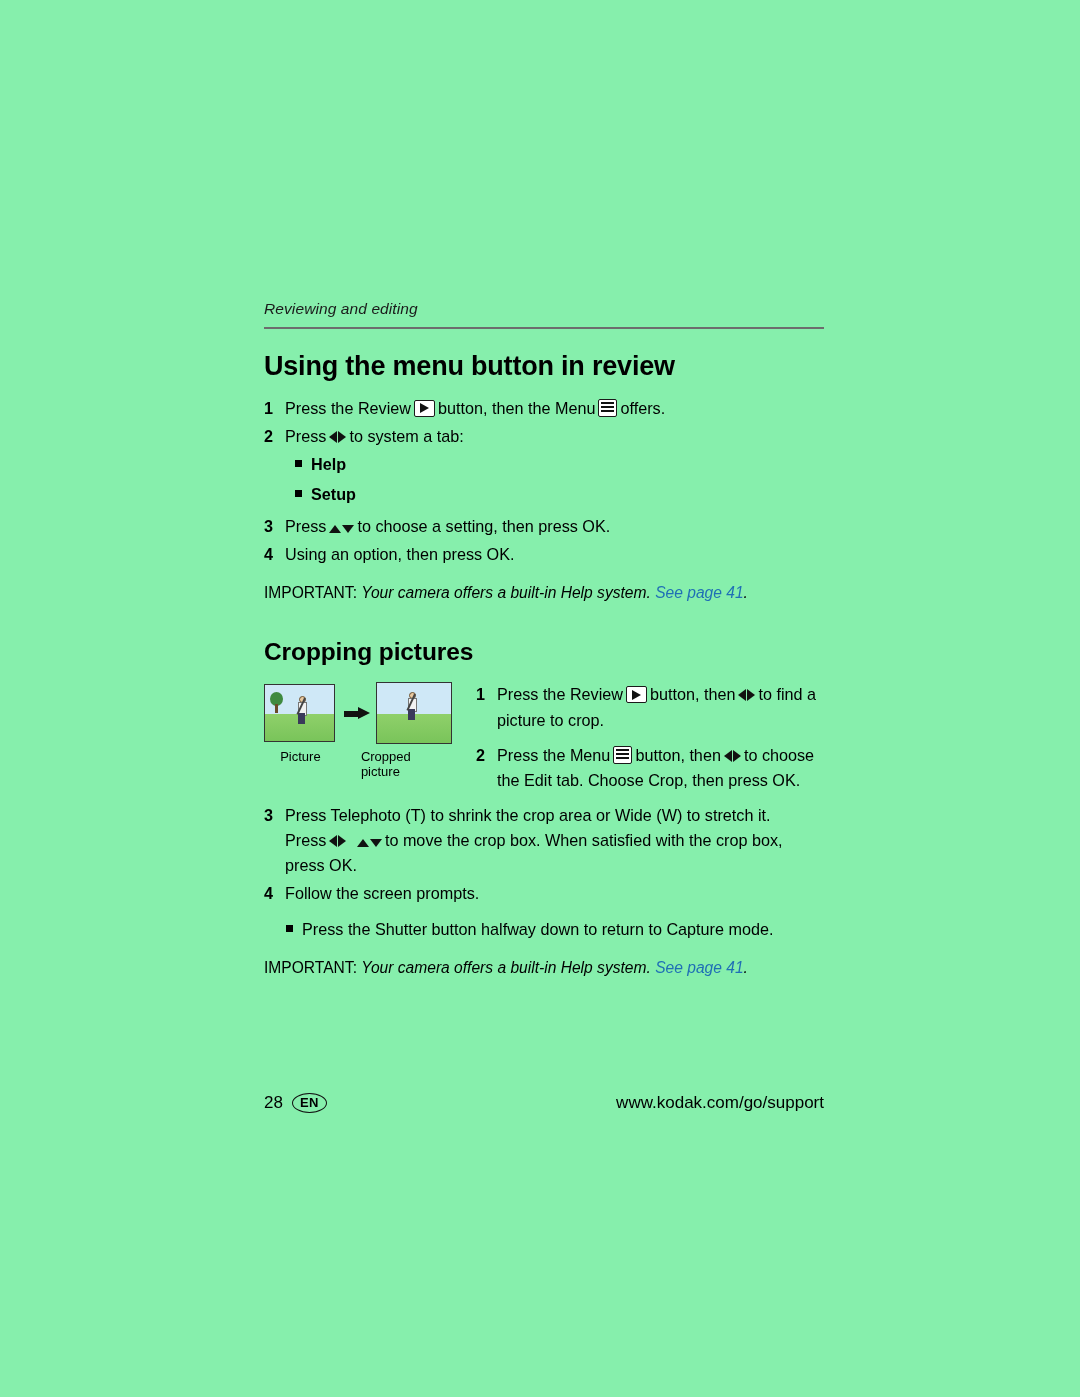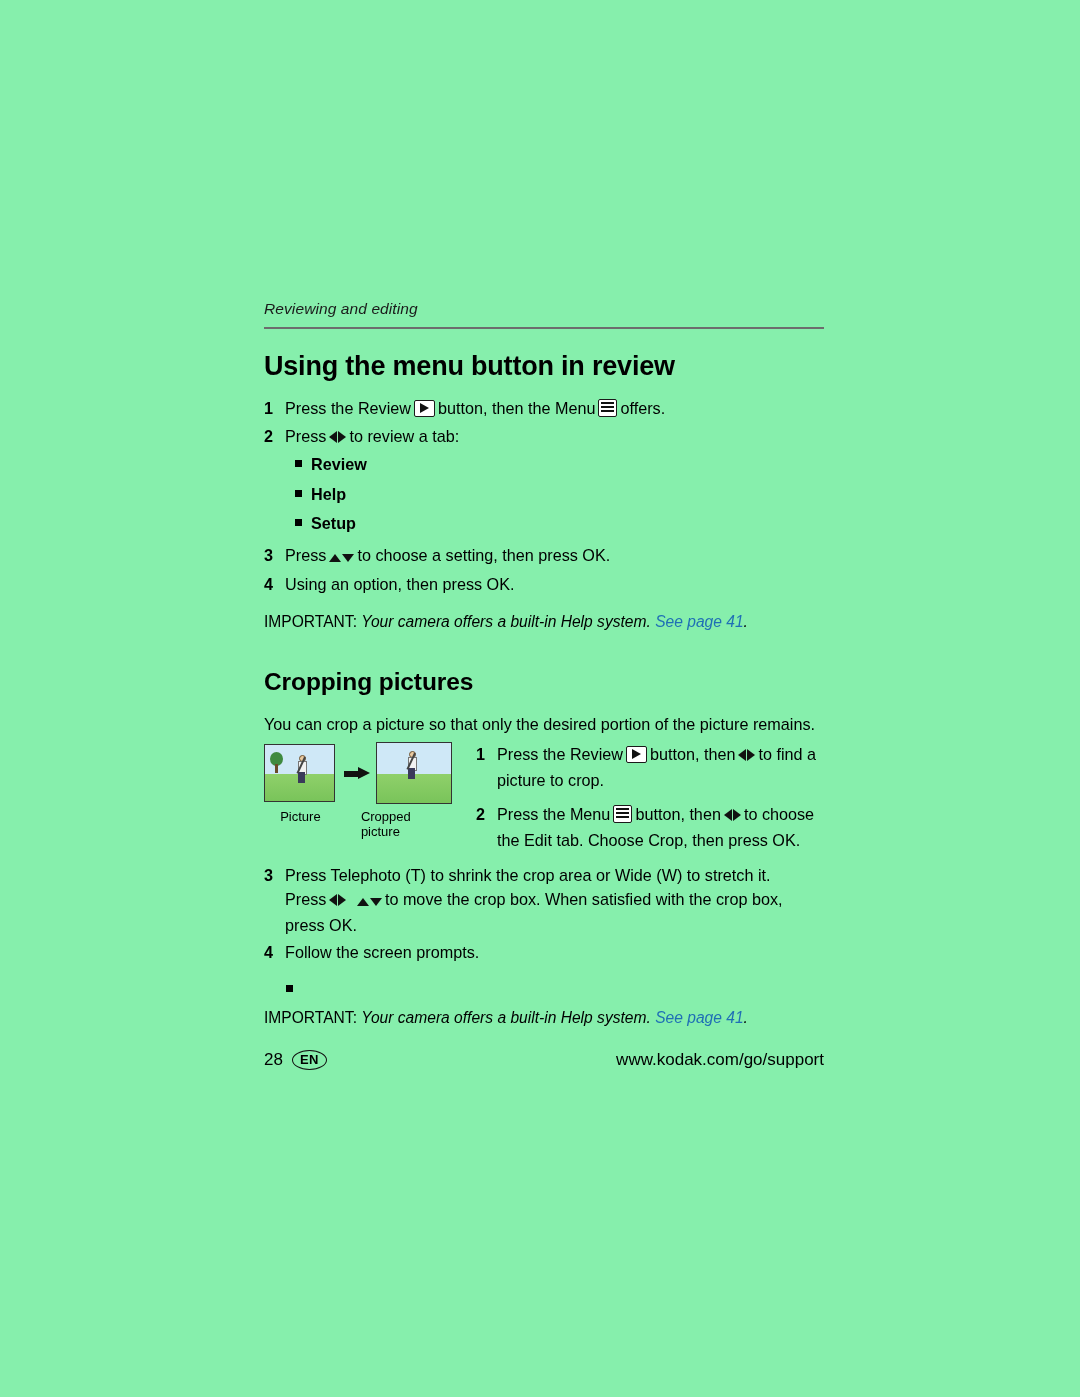--- a/index.html
+++ b/index.html
@@ -326,21 +326,21 @@
 
   .fig-text {
     margin-left: 212px;
   }
   .fig-text .step { margin-bottom: 10px; }
 
   
   .footer {
     position: absolute;
     left: 264px;
-    top: 1050px;
+    top: 1093px;
     width: 560px;
     display: flex;
     align-items: flex-end;
     justify-content: space-between;
     gap: 32px;
   }
   .pageno-wrap {
     display: flex;
     align-items: center;
     font-size: 17px;
@@ -370,27 +370,23 @@
 
     <h1 class="title">Using the menu button in review</h1>
 
     <div class="step">
       <span class="num">1</span>
       <span class="body"><span>Press the Review</span><span class="icon-btn play"></span><span>button, then the Menu</span><span class="icon-menu"><i></i><i></i><i></i></span><span>offers.</span></span>
     </div>
 
     <div class="step">
       <span class="num">2</span>
-      <span class="body"><span>Press</span><span class="arrows"><span class="tri left"></span><span class="tri right"></span></span><span>to review a tab:</span></span>
-    </div>
-
-    <div class="bullet-line">
-      <span class="sq"></span>
-      <span class="bold">Review</span>
-    </div>
+      <span class="body"><span>Press</span><span class="arrows"><span class="tri left"></span><span class="tri right"></span></span><span>to system a tab:</span></span>
+    </div>
+
     <div class="bullet-line">
       <span class="sq"></span>
       <span class="bold">Help</span>
     </div>
     <div class="bullet-line">
       <span class="sq"></span>
       <span class="bold">Setup</span>
     </div>
 
     <div class="step" style="margin-top:8px;">
@@ -404,21 +400,20 @@
     </div>
 
     <div class="important">
       <span class="lbl">IMPORTANT:</span>
       <span class="it">Your camera offers a built-in Help system.</span>
       <span class="link">See page 41</span><span class="it">.</span>
     </div>
 
     <h2 class="title2">Cropping pictures</h2>
 
-    <div class="para">You can crop a picture so that only the desired portion of the picture remains.</div>
 
     <div class="figure-row">
       <div class="figure">
         <div class="thumbs">
           <div class="thumb">
             <div class="tree">
                 <div class="crown"></div>
                 <div class="trunk"></div>
               </div>
             <div class="golfer">
@@ -468,20 +463,21 @@
     </div>
 
     <div class="step">
       <span class="num">4</span>
       <span class="body">Follow the screen prompts.</span>
     </div>
 
 
     <div class="bullet-line" style="padding-left:22px; margin-top:12px;">
       <span class="sq"></span>
+      <span>Press the Shutter button halfway down to return to Capture mode.</span>
     </div>
 
     <div class="important">
       <span class="lbl">IMPORTANT:</span>
       <span class="it">Your camera offers a built-in Help system.</span>
       <span class="link">See page 41</span><span class="it">.</span>
     </div>
 
   </div>
 

